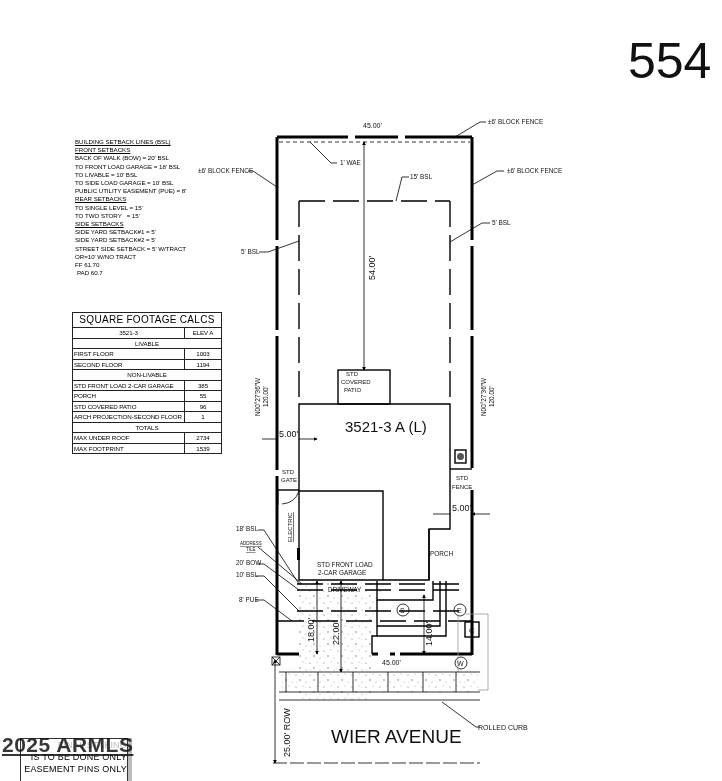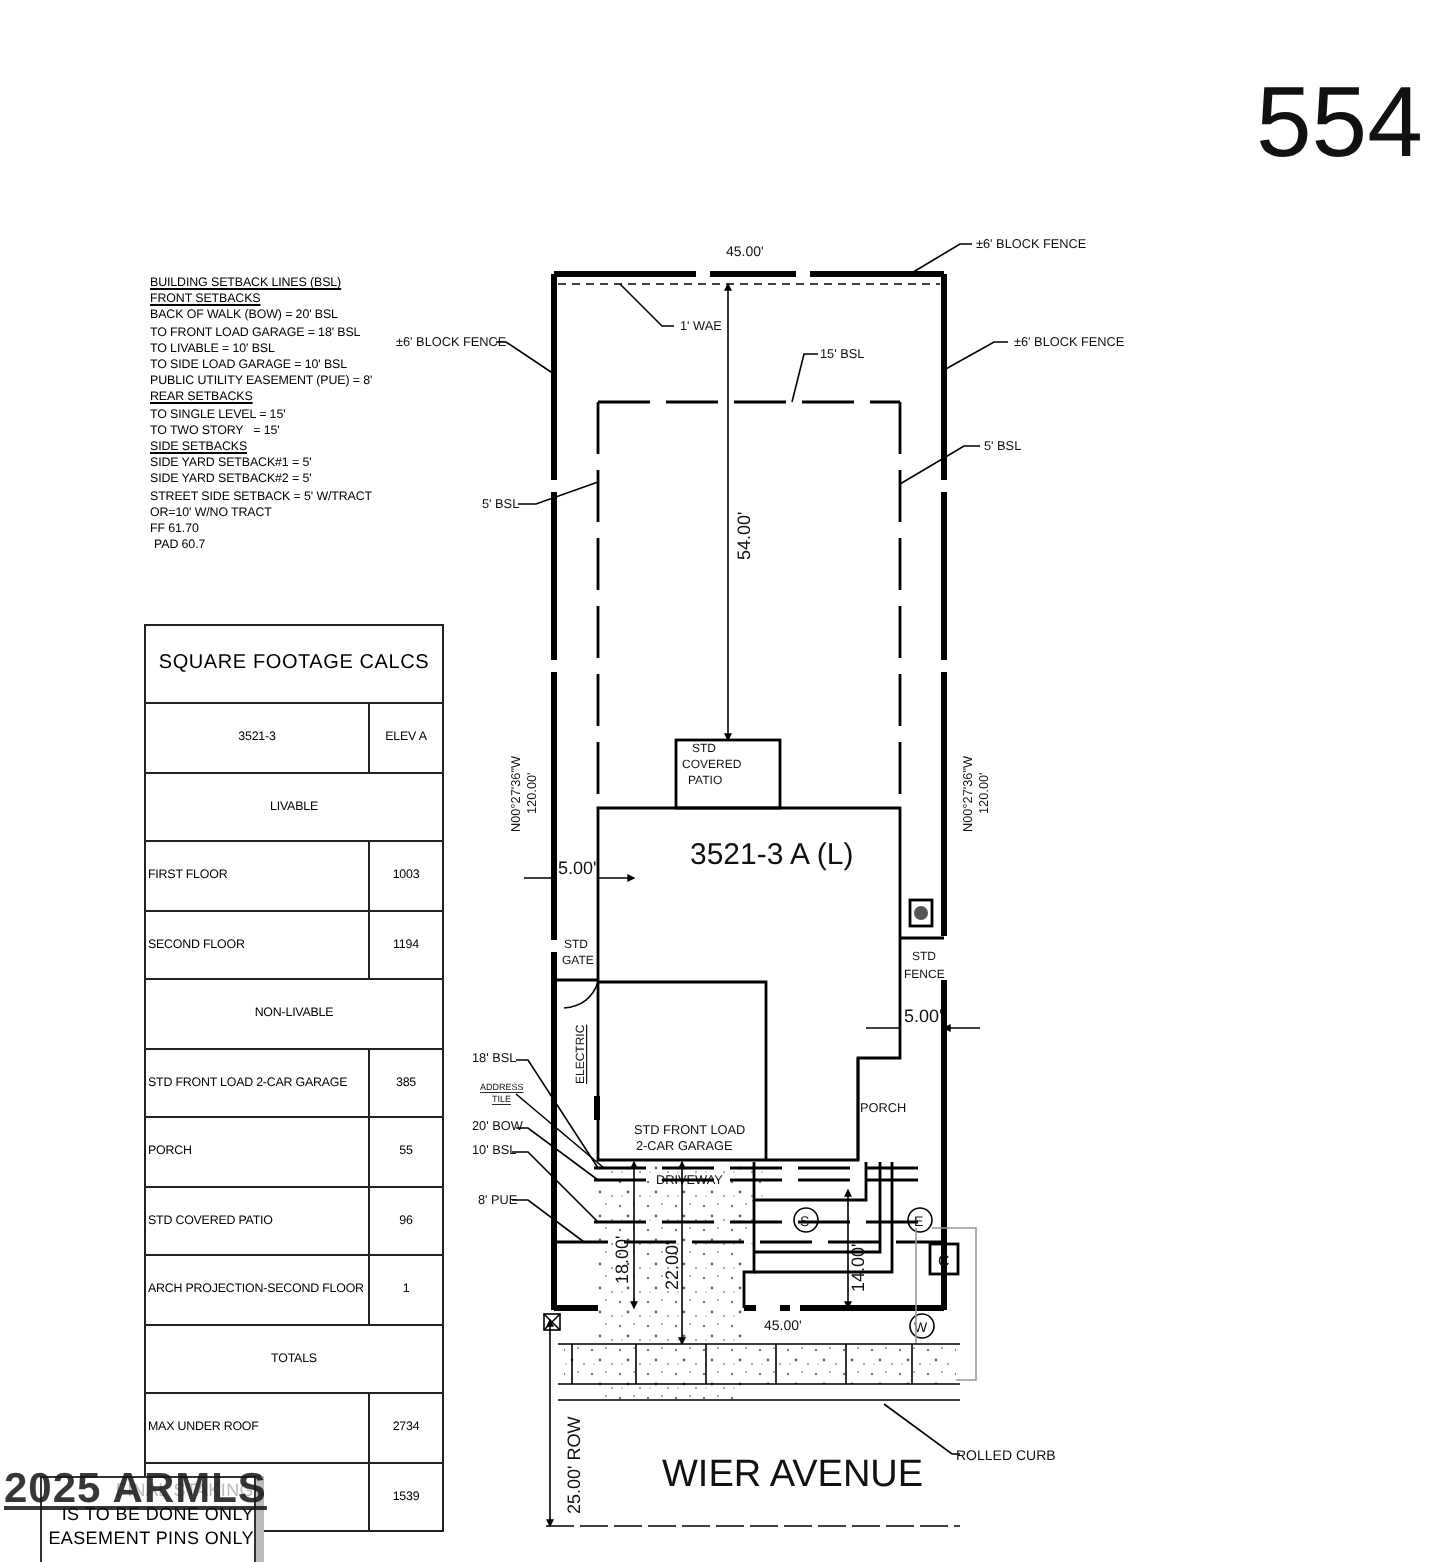--- a/index.html
+++ b/index.html
@@ -20,21 +20,21 @@
   .med { stroke-width: 1.4; }
   .thin { stroke-width: 0.8; }
   .dash { stroke-dasharray: 26 8; }
   .dash-s { stroke-dasharray: 4 3; }
   .grey { stroke: #999; }
   .hatch { fill: url(#speckle); }
   
   #sqft { position: absolute; left: 72px; top: 312px; width: 150px;
           border-collapse: collapse; font-family: "Liberation Sans", sans-serif; }
   #sqft td { border: 1px solid #222; font-size: 6.2px; line-height: 9.5px;
-             padding: 12px 1px; white-space: nowrap; letter-spacing: -0.1px; }
+             padding: 0 1px; white-space: nowrap; letter-spacing: -0.1px; }
   #sqft td.c { text-align: center; }
   #sqft td.v { text-align: center; width: 34px; }
   #sqft .ttl td { font-size: 10px; line-height: 14px; text-align: center; letter-spacing: 0.3px; }
   
   #notes { position: absolute; left: 75px; top: 138px; font-size: 6.2px; line-height: 8.2px;
            font-family: "Liberation Sans", sans-serif; letter-spacing: -0.05px; }
   #notes .u { text-decoration: underline; }
   
   #note-box { position: absolute; left: 20px; top: 738px; width: 106px; height: 46px;
               border: 1px solid #333; border-bottom: none; background: #fff;

